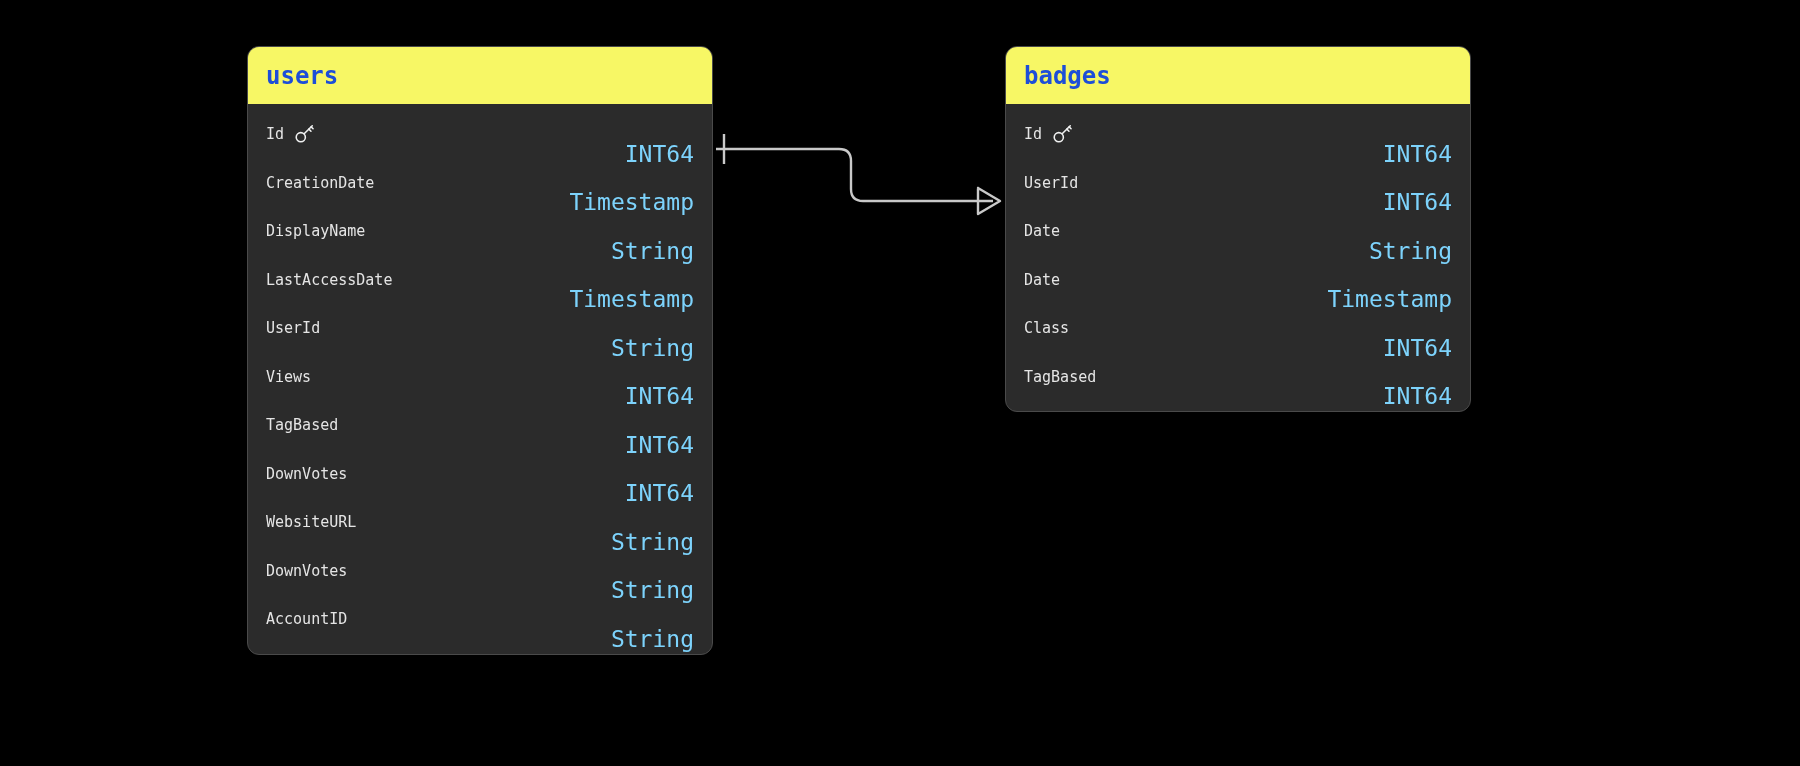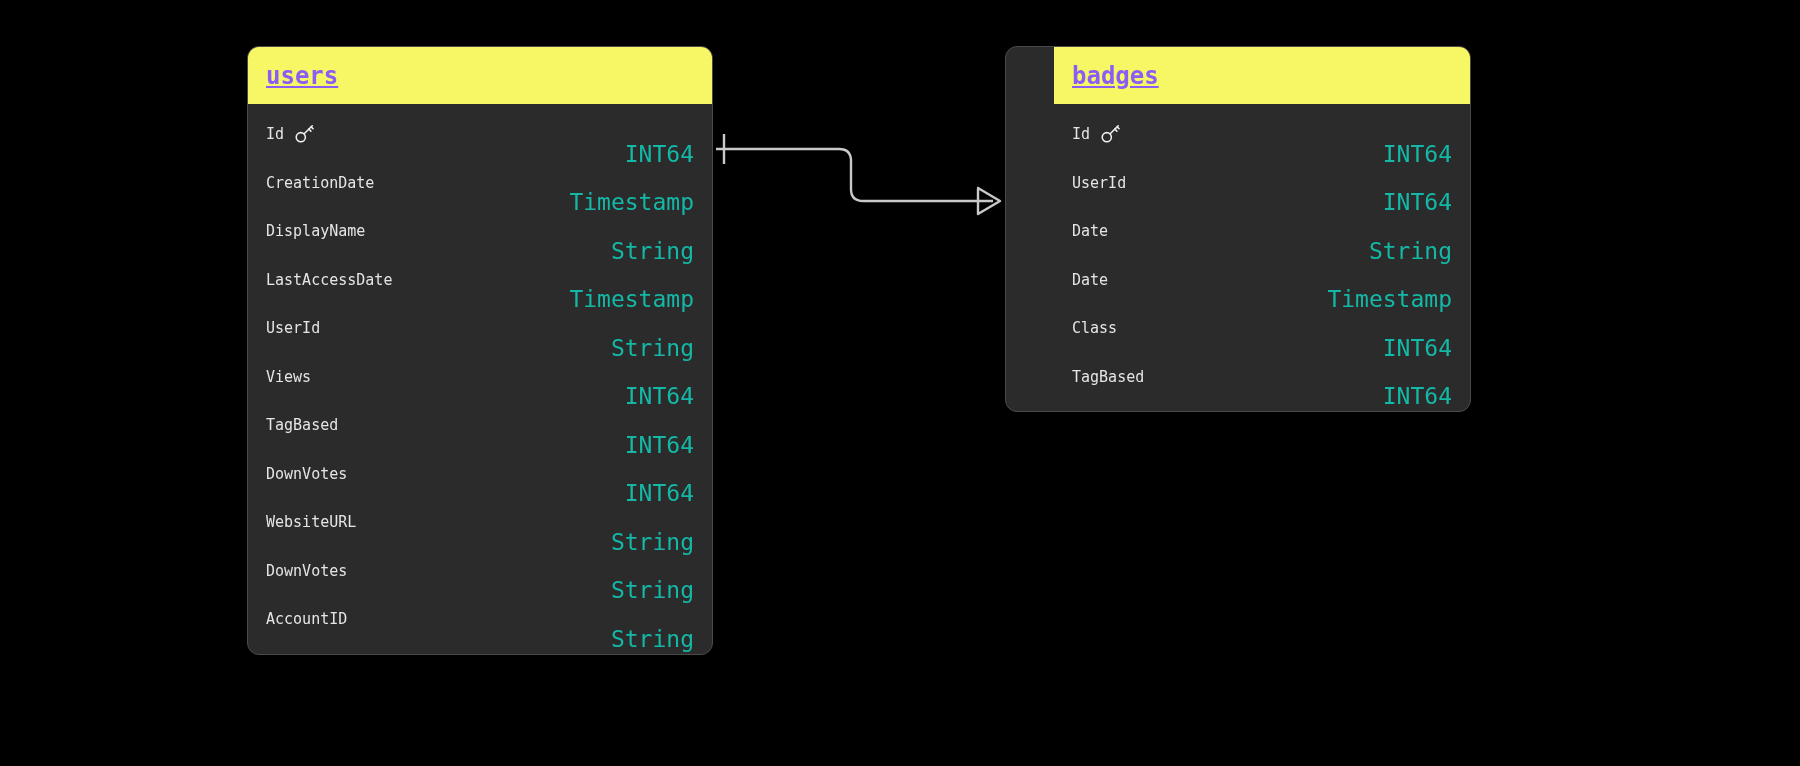--- a/index.html
+++ b/index.html
@@ -26,28 +26,27 @@
     position: absolute;
     box-sizing: border-box;
     border-radius: 12px;
     background: #2b2b2b;
     border: 1px solid #4a4a4a;
     overflow: hidden;
     z-index: 2;
   }
   .er-header {
     background: #f7f765;
-    color: #8b5cf6;
+    color: #1d4ed8;
     font-weight: bold;
     font-size: 24px;
     letter-spacing: 0px;
     padding: 17px 18px 16px 18px;
     line-height: 1;
     font-family: "DejaVu Sans Mono", "Liberation Mono", monospace;
-    text-decoration: underline;
   }
   .er-body {
     padding: 6px 0 10px 0;
   }
   .er-row {
     display: flex;
     align-items: center;
     justify-content: space-between;
     padding: 0 18px;
     height: 48.5px;
@@ -55,21 +54,21 @@
   .er-field {
     display: flex;
     align-items: center;
     gap: 9px;
     color: #e5e5e5;
     font-size: 15px;
     white-space: nowrap;
     font-family: "DejaVu Sans Mono", "Liberation Mono", monospace;
   }
   .er-type {
-    color: #14b8a6;
+    color: #7dd3fc;
     font-size: 23px;
     white-space: nowrap;
     font-family: "DejaVu Sans Mono", "Liberation Mono", monospace;
     margin-top: 39px;
   }
   .key-icon {
     display: inline-block;
     width: 22px;
     height: 22px;
     flex: 0 0 auto;
@@ -174,21 +173,21 @@
         </div>
         <div class="er-row">
           <div class="er-field">
             <span>AccountID</span>
           </div>
           <div class="er-type">String</div>
         </div>
       </div>
   </div>
 
-  <div class="er-table" id="table-badges" style="left:1005px; top:46px; width:466px;padding-left:48px;">
+  <div class="er-table" id="table-badges" style="left:1005px; top:46px; width:466px;">
     <div class="er-header">badges</div>
     <div class="er-body">
         <div class="er-row">
           <div class="er-field">
             <span>Id</span>
             <span class="key-icon">
               <svg viewBox="0 0 24 24" width="22" height="22" fill="none" stroke="#eff0f0" stroke-width="1.7" stroke-linecap="round" stroke-linejoin="round">
                 <circle cx="8.5" cy="15.5" r="5"></circle>
                 <line x1="12.2" y1="11.8" x2="21" y2="3"></line>
                 <line x1="17.3" y1="6.7" x2="19.6" y2="9"></line>

